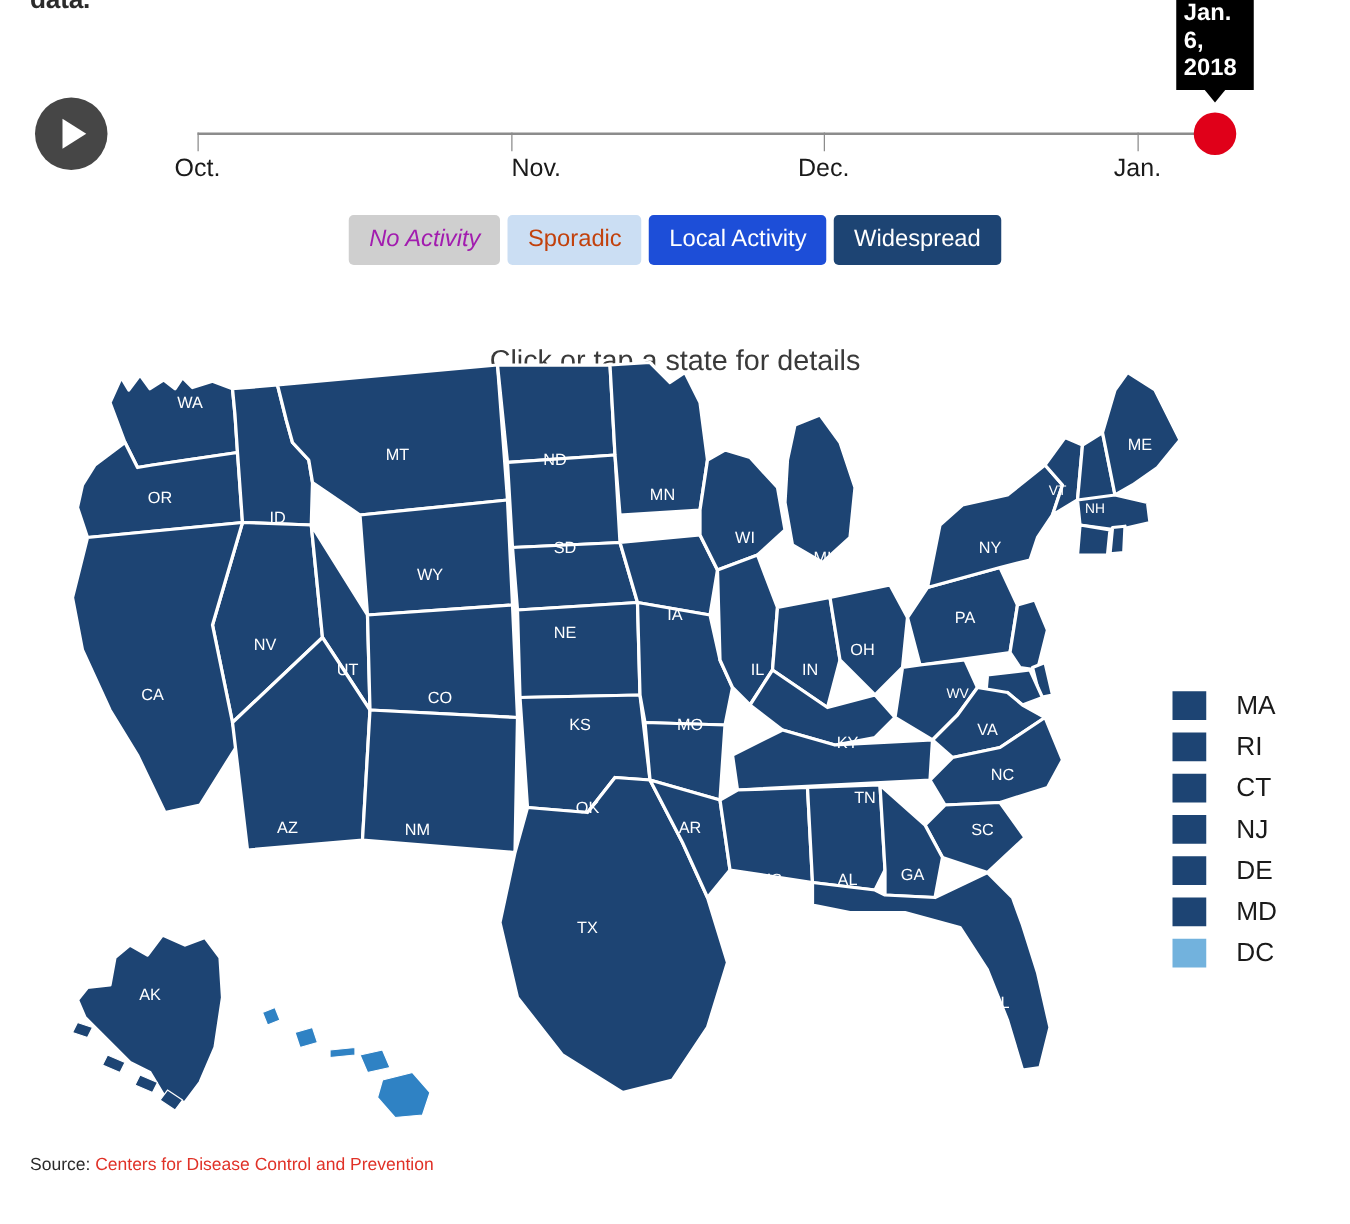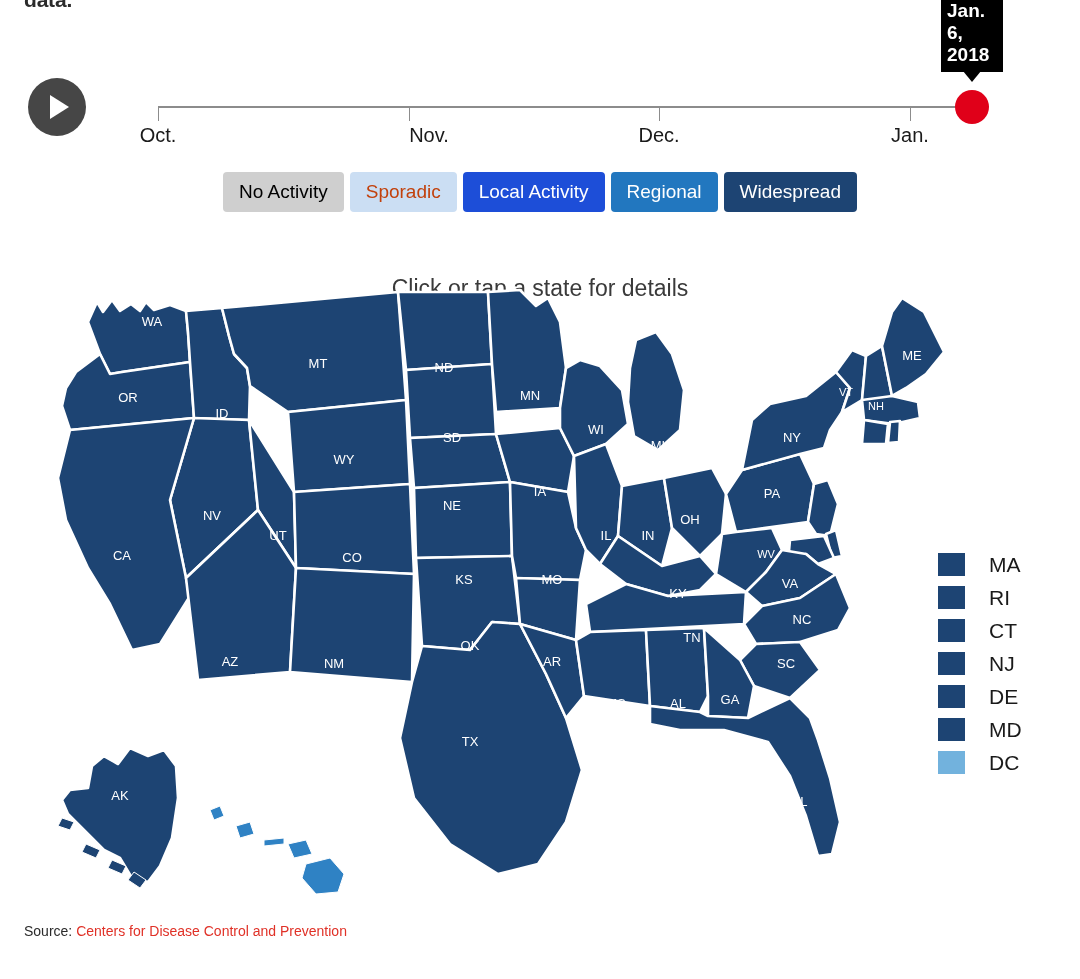--- a/index.html
+++ b/index.html
@@ -152,24 +152,23 @@
 
   <div id="slider-handle" style="left: 955px;"></div>
 
   <div id="date-tooltip">
     <span>Jan. 6, 2018</span>
     <span class="arrow"></span>
   </div>
 </div>
 
 <div id="legend">
-    <div class="legend-chip" style="background: rgb(207, 207, 207); color: #000000;">No Activity</div>
+    <div class="legend-chip" style="background: rgb(207, 207, 207); color: #a21caf; font-style: italic;">No Activity</div>
     <div class="legend-chip" style="background: rgb(203, 222, 243); color: #c2410c;">Sporadic</div>
     <div class="legend-chip" style="background: #1d4ed8; color: rgb(255, 255, 255);">Local Activity</div>
-    <div class="legend-chip" style="background: rgb(34, 119, 191); color: rgb(255, 255, 255);">Regional</div>
     <div class="legend-chip" style="background: rgb(29, 68, 115); color: rgb(255, 255, 255);">Widespread</div>
   </div>
 
 <div id="map-instruction">Click or tap a state for details</div>
 
 <div id="map-wrap">
 <svg id="us-map" width="1080" height="620" viewBox="0 0 1080 620" xmlns="http://www.w3.org/2000/svg">
   <g id="state-shapes" stroke="#ffffff" stroke-width="2.6" stroke-linejoin="round">
 
     <path d="M88,44 L97,24 L103,34 L112,22 L120,33 L131,26 L140,33 L146,24 L154,32 L170,27 L186,33 L188,54 L190,84 L122,94 L110,96 L100,76 Z" fill="#1d4473"></path>

